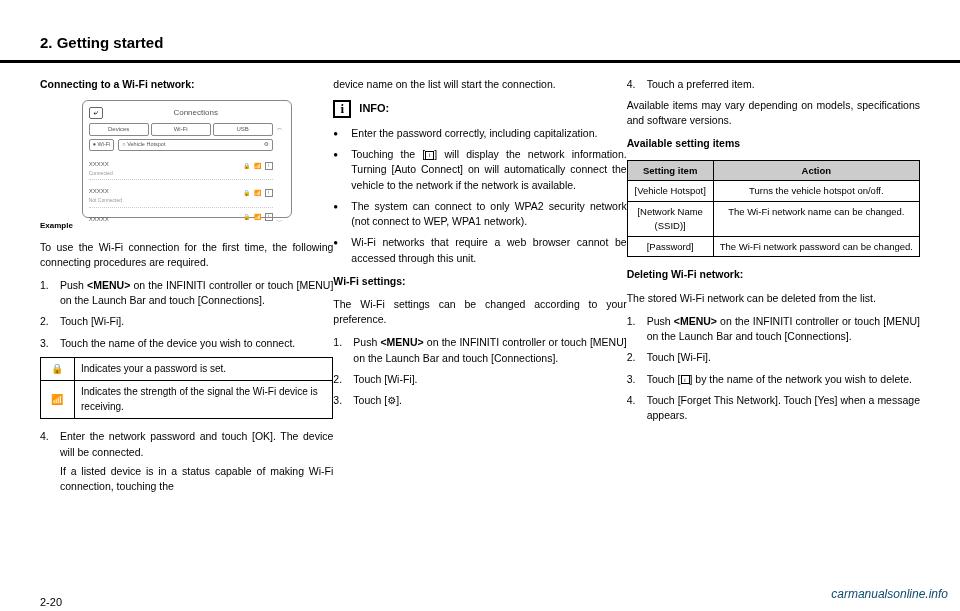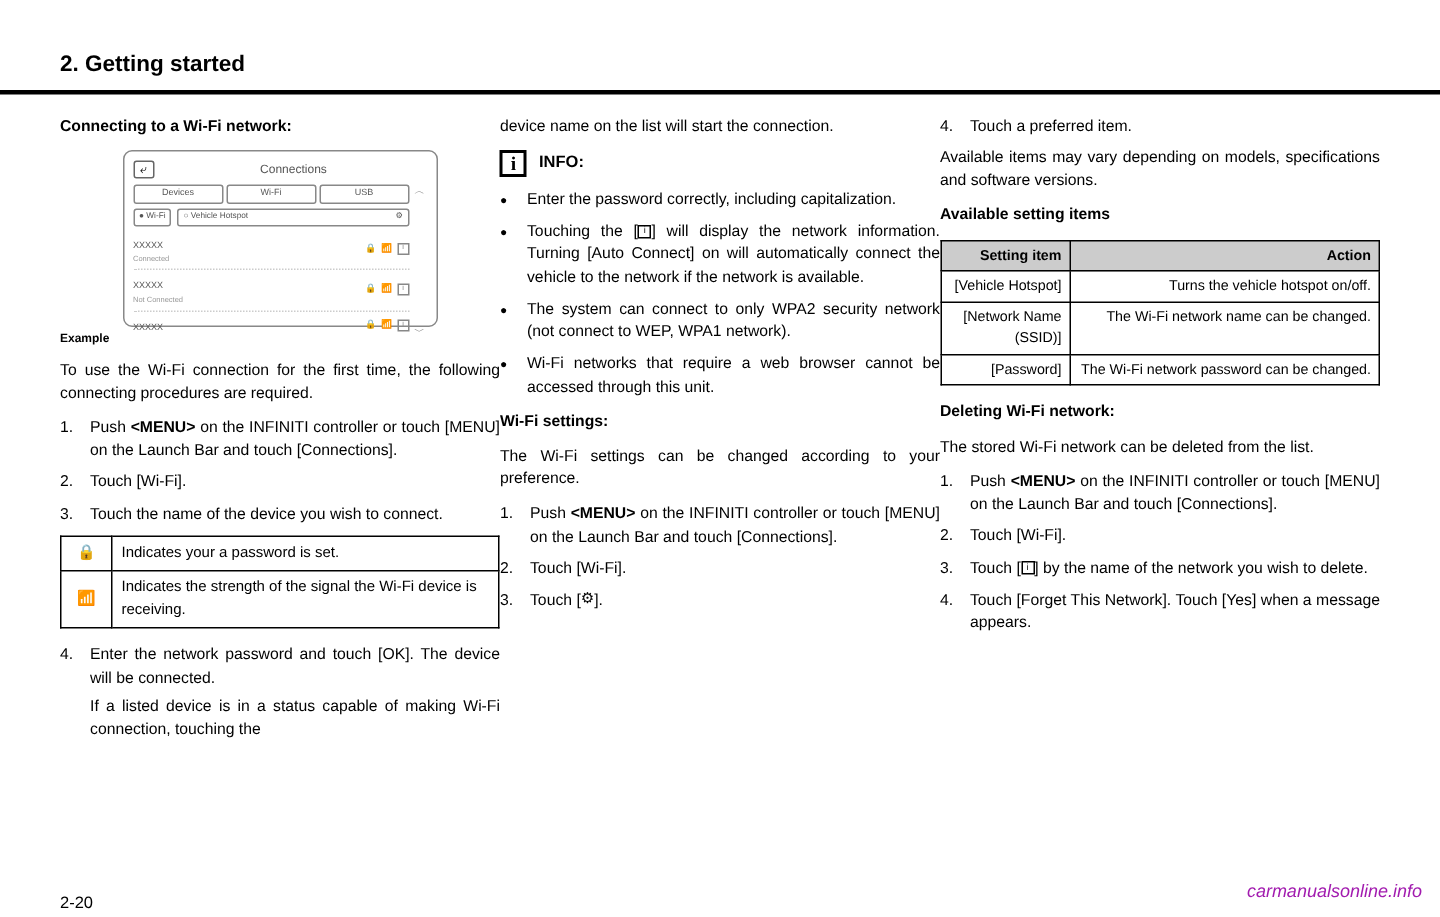--- a/index.html
+++ b/index.html
@@ -216,42 +216,42 @@
     .settings-table {
       border: 1px solid #000;
       border-collapse: collapse;
       width: 100%;
       margin-bottom: 10px;
     }
     .settings-table th, .settings-table td {
       border: 1px solid #000;
       padding: 3px 5px;
       font-size: 9.5px;
-      text-align: right;
+      text-align: center;
       vertical-align: top;
     }
     .settings-table th {
       background: #ccc;
       font-weight: bold;
     }
     .settings-table td:first-child {
       width: 86px;
     }
     .page-num {
       position: absolute;
       bottom: 0;
       left: 40px;
       font-size: 11px;
     }
     .watermark {
       position: absolute;
       bottom: 8px;
       right: 12px;
       font-size: 12px;
-      color: #a21caf;
+      color: #0c4a6e;
       font-style: italic;
     }
     .inline-icon {
       display: inline-flex;
       width: 9px; height: 9px;
       border: 1px solid #000;
       align-items: center;
       justify-content: center;
       font-size: 6px;
       vertical-align: middle;

